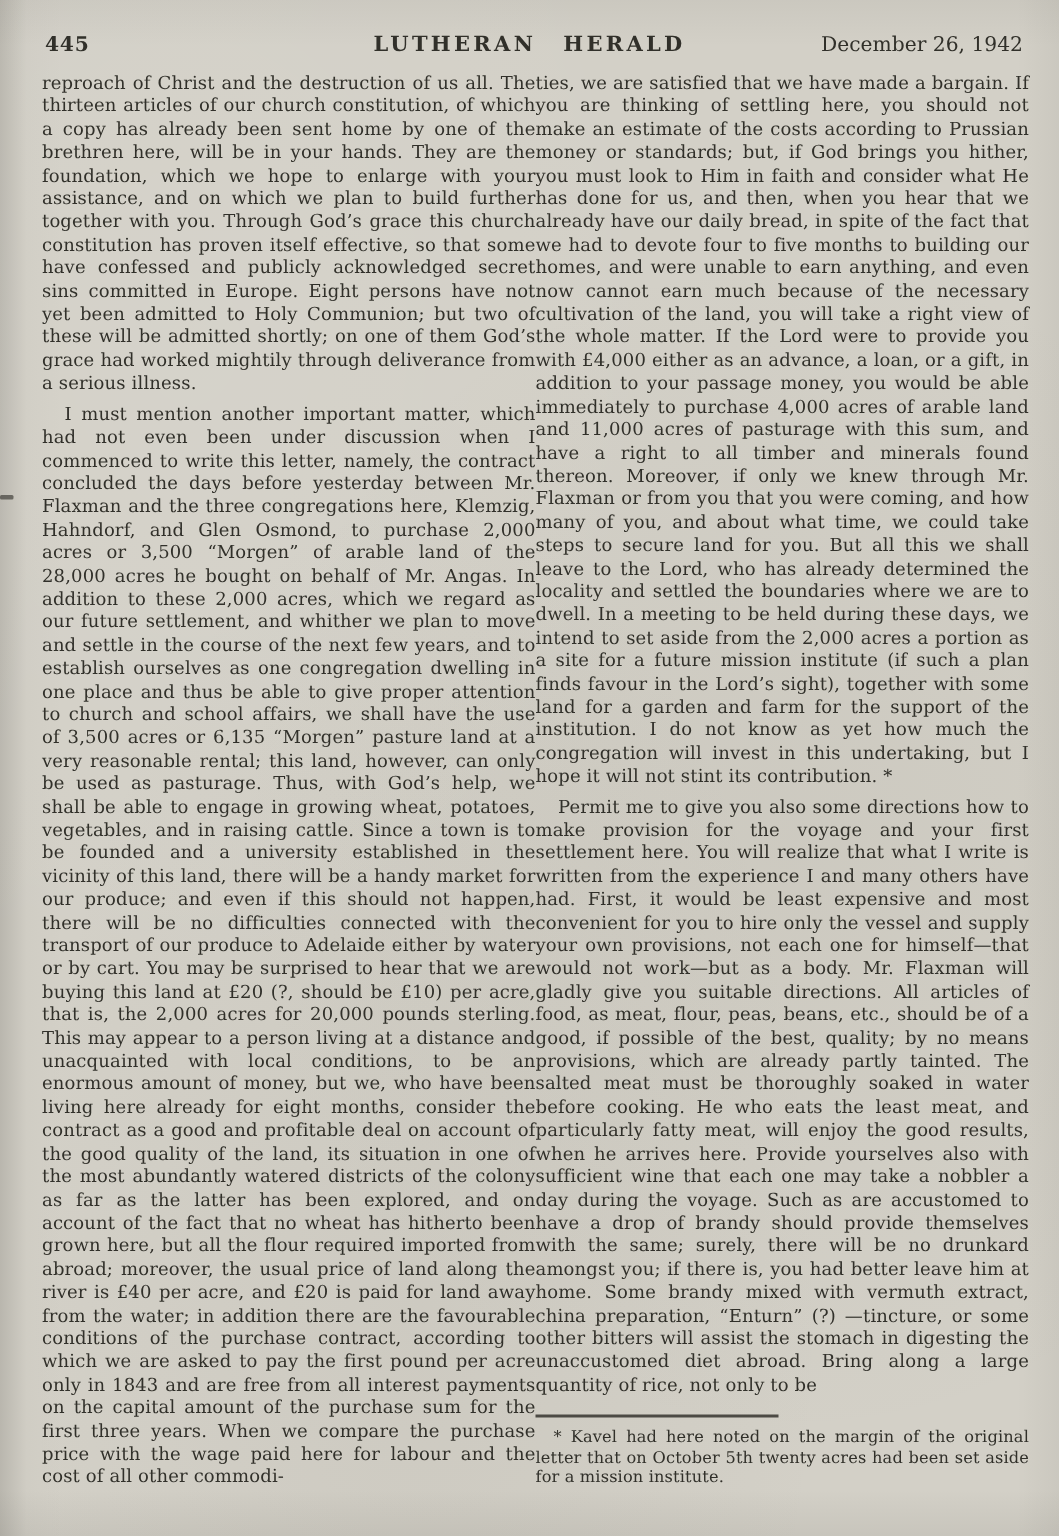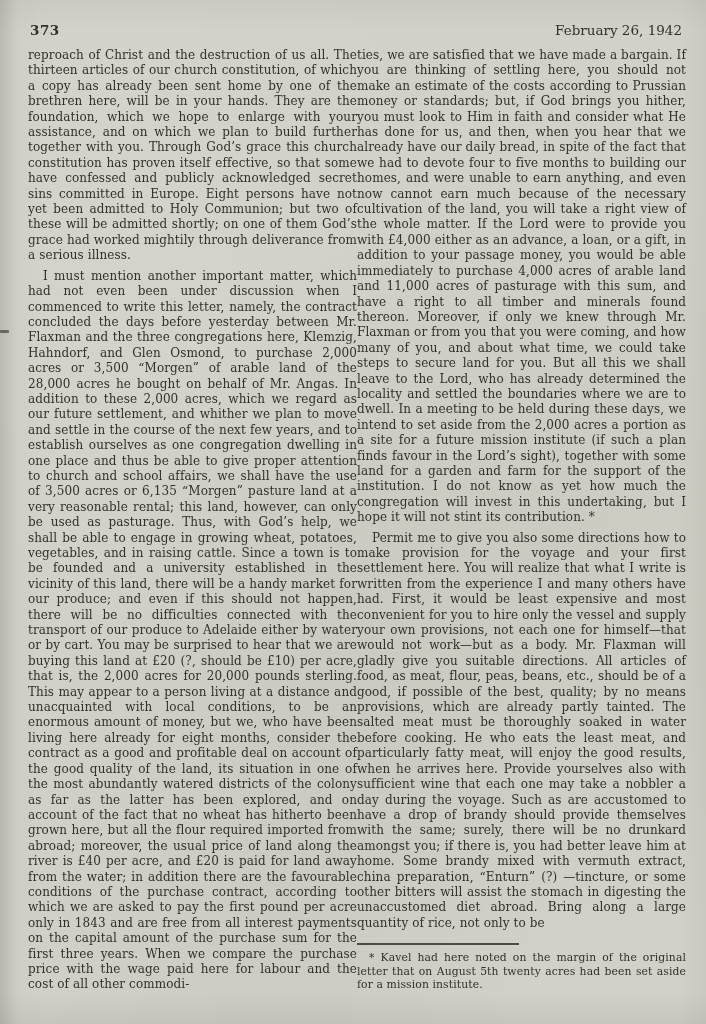--- a/index.html
+++ b/index.html
@@ -101,36 +101,37 @@
   }
 </style>
 </head>
 <body>
 
 <div class="page">
 
   <div class="edge-artifact"></div>
 
   <div class="masthead">
-    <span class="page-number">373</span>
-    <span class="issue-date">February 26, 1942</span>
+    <span class="page-number">445</span>
+    <span class="publication-title">LUTHERAN HERALD</span>
+    <span class="issue-date">December 26, 1942</span>
   </div>
 
   <div class="columns">
 
     <section class="col">
       <p class="opening">reproach of Christ and the destruction of us all. The thirteen articles of our church constitution, of which a copy has already been sent home by one of the brethren here, will be in your hands. They are the foundation, which we hope to enlarge with your assistance, and on which we plan to build further together with you. Through God’s grace this church constitution has proven itself effective, so that some have confessed and publicly acknowledged secret sins committed in Europe. Eight persons have not yet been admitted to Holy Communion; but two of these will be admitted shortly; on one of them God’s grace had worked mightily through deliverance from a serious illness.</p>
       <p>I must mention another important matter, which had not even been under discussion when I commenced to write this letter, namely, the contract concluded the days before yesterday between Mr. Flaxman and the three congregations here, Klemzig, Hahndorf, and Glen Osmond, to purchase 2,000 acres or 3,500 “Morgen” of arable land of the 28,000 acres he bought on behalf of Mr. Angas. In addition to these 2,000 acres, which we regard as our future settlement, and whither we plan to move and settle in the course of the next few years, and to establish ourselves as one congregation dwelling in one place and thus be able to give proper attention to church and school affairs, we shall have the use of 3,500 acres or 6,135 “Morgen” pasture land at a very reasonable rental; this land, however, can only be used as pasturage. Thus, with God’s help, we shall be able to engage in growing wheat, potatoes, vegetables, and in raising cattle. Since a town is to be founded and a university established in the vicinity of this land, there will be a handy market for our produce; and even if this should not happen, there will be no difficulties connected with the transport of our produce to Adelaide either by water or by cart. You may be surprised to hear that we are buying this land at £20 (?, should be £10) per acre, that is, the 2,000 acres for 20,000 pounds sterling. This may appear to a person living at a distance and unacquainted with local conditions, to be an enormous amount of money, but we, who have been living here already for eight months, consider the contract as a good and profitable deal on account of the good quality of the land, its situation in one of the most abundantly watered districts of the colony as far as the latter has been explored, and on account of the fact that no wheat has hitherto been grown here, but all the flour required imported from abroad; moreover, the usual price of land along the river is £40 per acre, and £20 is paid for land away from the water; in addition there are the favourable conditions of the purchase contract, according to which we are asked to pay the first pound per acre only in 1843 and are free from all interest payments on the capital amount of the purchase sum for the first three years. When we compare the purchase price with the wage paid here for labour and the cost of all other commodi-</p>
     </section>
 
     <section class="col">
       <p class="opening">ties, we are satisfied that we have made a bargain. If you are thinking of settling here, you should not make an estimate of the costs according to Prussian money or standards; but, if God brings you hither, you must look to Him in faith and consider what He has done for us, and then, when you hear that we already have our daily bread, in spite of the fact that we had to devote four to five months to building our homes, and were unable to earn anything, and even now cannot earn much because of the necessary cultivation of the land, you will take a right view of the whole matter. If the Lord were to provide you with £4,000 either as an advance, a loan, or a gift, in addition to your passage money, you would be able immediately to purchase 4,000 acres of arable land and 11,000 acres of pasturage with this sum, and have a right to all timber and minerals found thereon. Moreover, if only we knew through Mr. Flaxman or from you that you were coming, and how many of you, and about what time, we could take steps to secure land for you. But all this we shall leave to the Lord, who has already determined the locality and settled the boundaries where we are to dwell. In a meeting to be held during these days, we intend to set aside from the 2,000 acres a portion as a site for a future mission institute (if such a plan finds favour in the Lord’s sight), together with some land for a garden and farm for the support of the institution. I do not know as yet how much the congregation will invest in this undertaking, but I hope it will not stint its contribution. *</p>
       <p>Permit me to give you also some directions how to make provision for the voyage and your first settlement here. You will realize that what I write is written from the experience I and many others have had. First, it would be least expensive and most convenient for you to hire only the vessel and supply your own provisions, not each one for himself—that would not work—but as a body. Mr. Flaxman will gladly give you suitable directions. All articles of food, as meat, flour, peas, beans, etc., should be of a good, if possible of the best, quality; by no means provisions, which are already partly tainted. The salted meat must be thoroughly soaked in water before cooking. He who eats the least meat, and particularly fatty meat, will enjoy the good results, when he arrives here. Provide yourselves also with sufficient wine that each one may take a nobbler a day during the voyage. Such as are accustomed to have a drop of brandy should provide themselves with the same; surely, there will be no drunkard amongst you; if there is, you had better leave him at home. Some brandy mixed with vermuth extract, china preparation, “Enturn” (?) —tincture, or some other bitters will assist the stomach in digesting the unaccustomed diet abroad. Bring along a large quantity of rice, not only to be</p>
 
       <div class="footnote">
         <div class="fn-rule"></div>
-        <p>* Kavel had here noted on the margin of the original letter that on August 5th twenty acres had been set aside for a mission institute.</p>
+        <p>* Kavel had here noted on the margin of the original letter that on October 5th twenty acres had been set aside for a mission institute.</p>
       </div>
     </section>
 
   </div>
 
 </div>
 
 </body></html>

